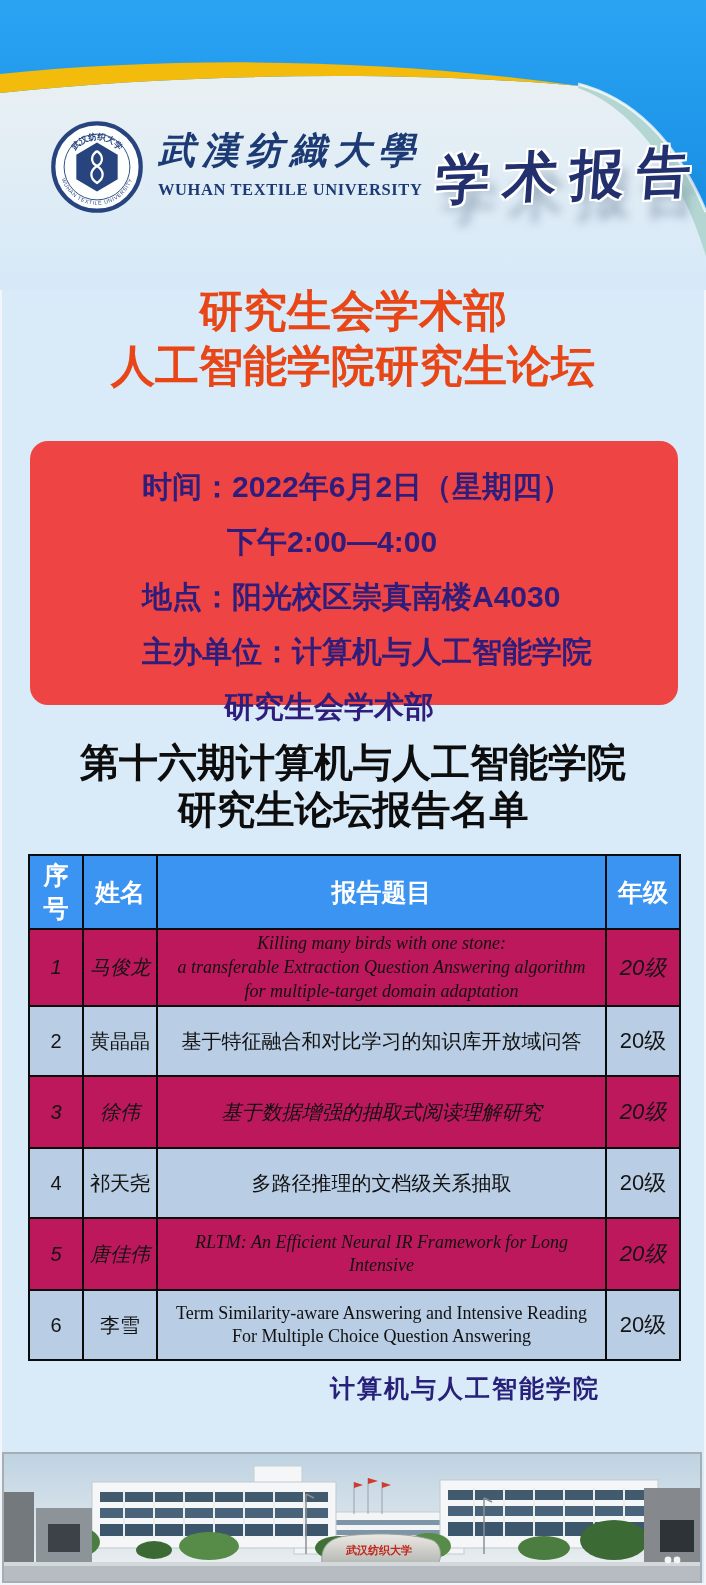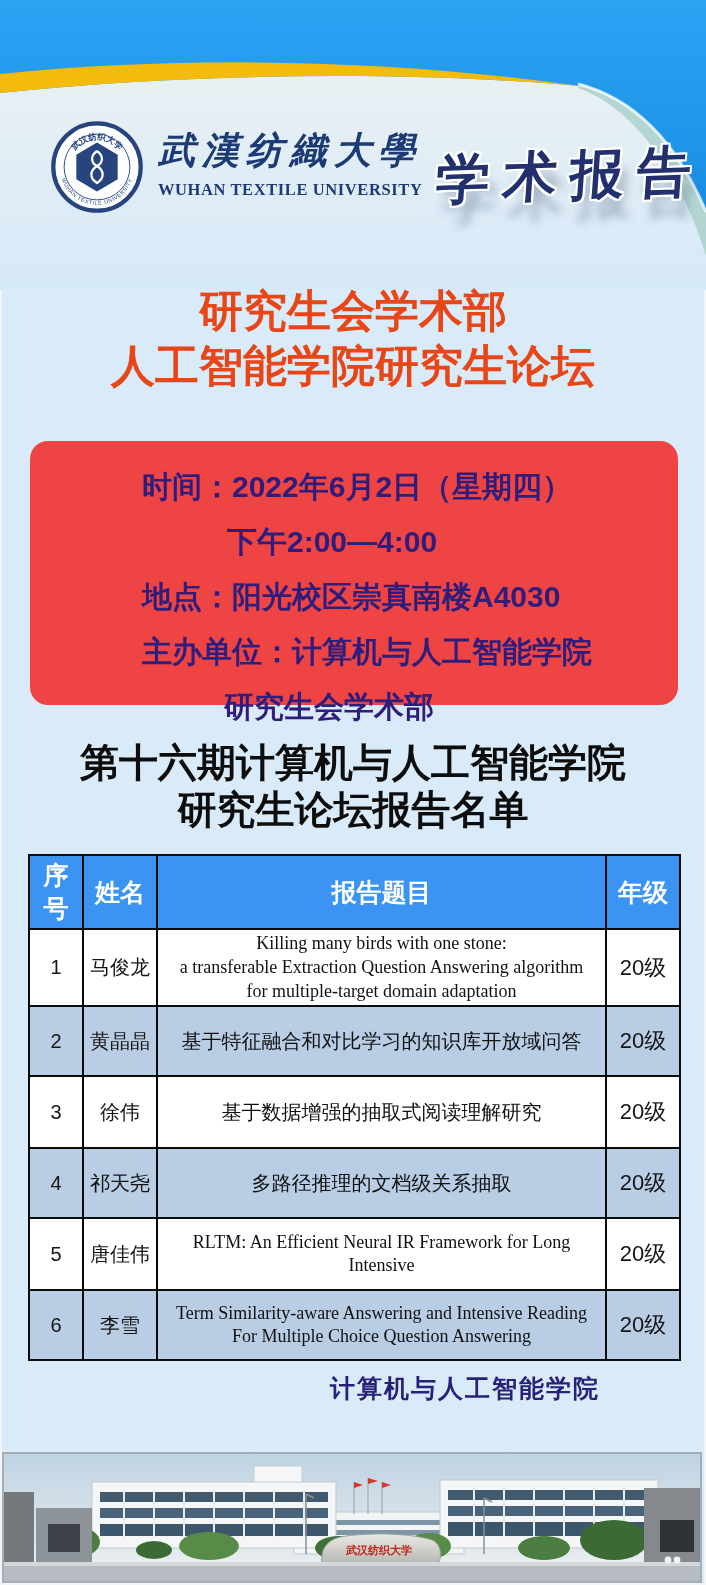--- a/index.html
+++ b/index.html
@@ -32,21 +32,21 @@
   
   .section-title{position:absolute;top:740px;left:0;width:706px;text-align:center;color:#0d0d0d;
                  font-weight:bold;font-size:39px;line-height:1.2;}
   
   .tbl-wrap{position:absolute;top:854px;left:28px;width:651px;}
   table.schedule{border-collapse:collapse;table-layout:fixed;width:651px;
                  font-family:"Liberation Sans", sans-serif;padding-left:17px;}
   table.schedule th,table.schedule td{border:2px solid #0b0b0b;text-align:center;vertical-align:middle;
                  padding:2px 4px;box-sizing:border-box;overflow:hidden;}
   table.schedule th{background:#3b93f2;color:#fff;font-size:25px;font-weight:bold;height:74px;}
-  tr.row-a td{background:#ffffff;}
+  tr.row-a td{background:#be185d;font-style:italic;}
   tr.row-b td{background:#b9cde4;}
   td.c-num{font-size:20px;color:#141414;}
   td.c-name{font-size:20px;color:#141414;}
   td.c-grade{font-size:22px;color:#141414;}
   td.c-title{color:#111;}
   td.c-title .cn{font-size:20px;}
   td.c-title .en{font-family:"Liberation Serif", serif;font-size:18px;line-height:1.32;}
   tr.h-tall td{height:74px;} tr.h-mid td{height:70px;} tr.h-std td{height:72px;}
   
   .signature{position:absolute;top:1372px;left:0;width:600px;text-align:right;

